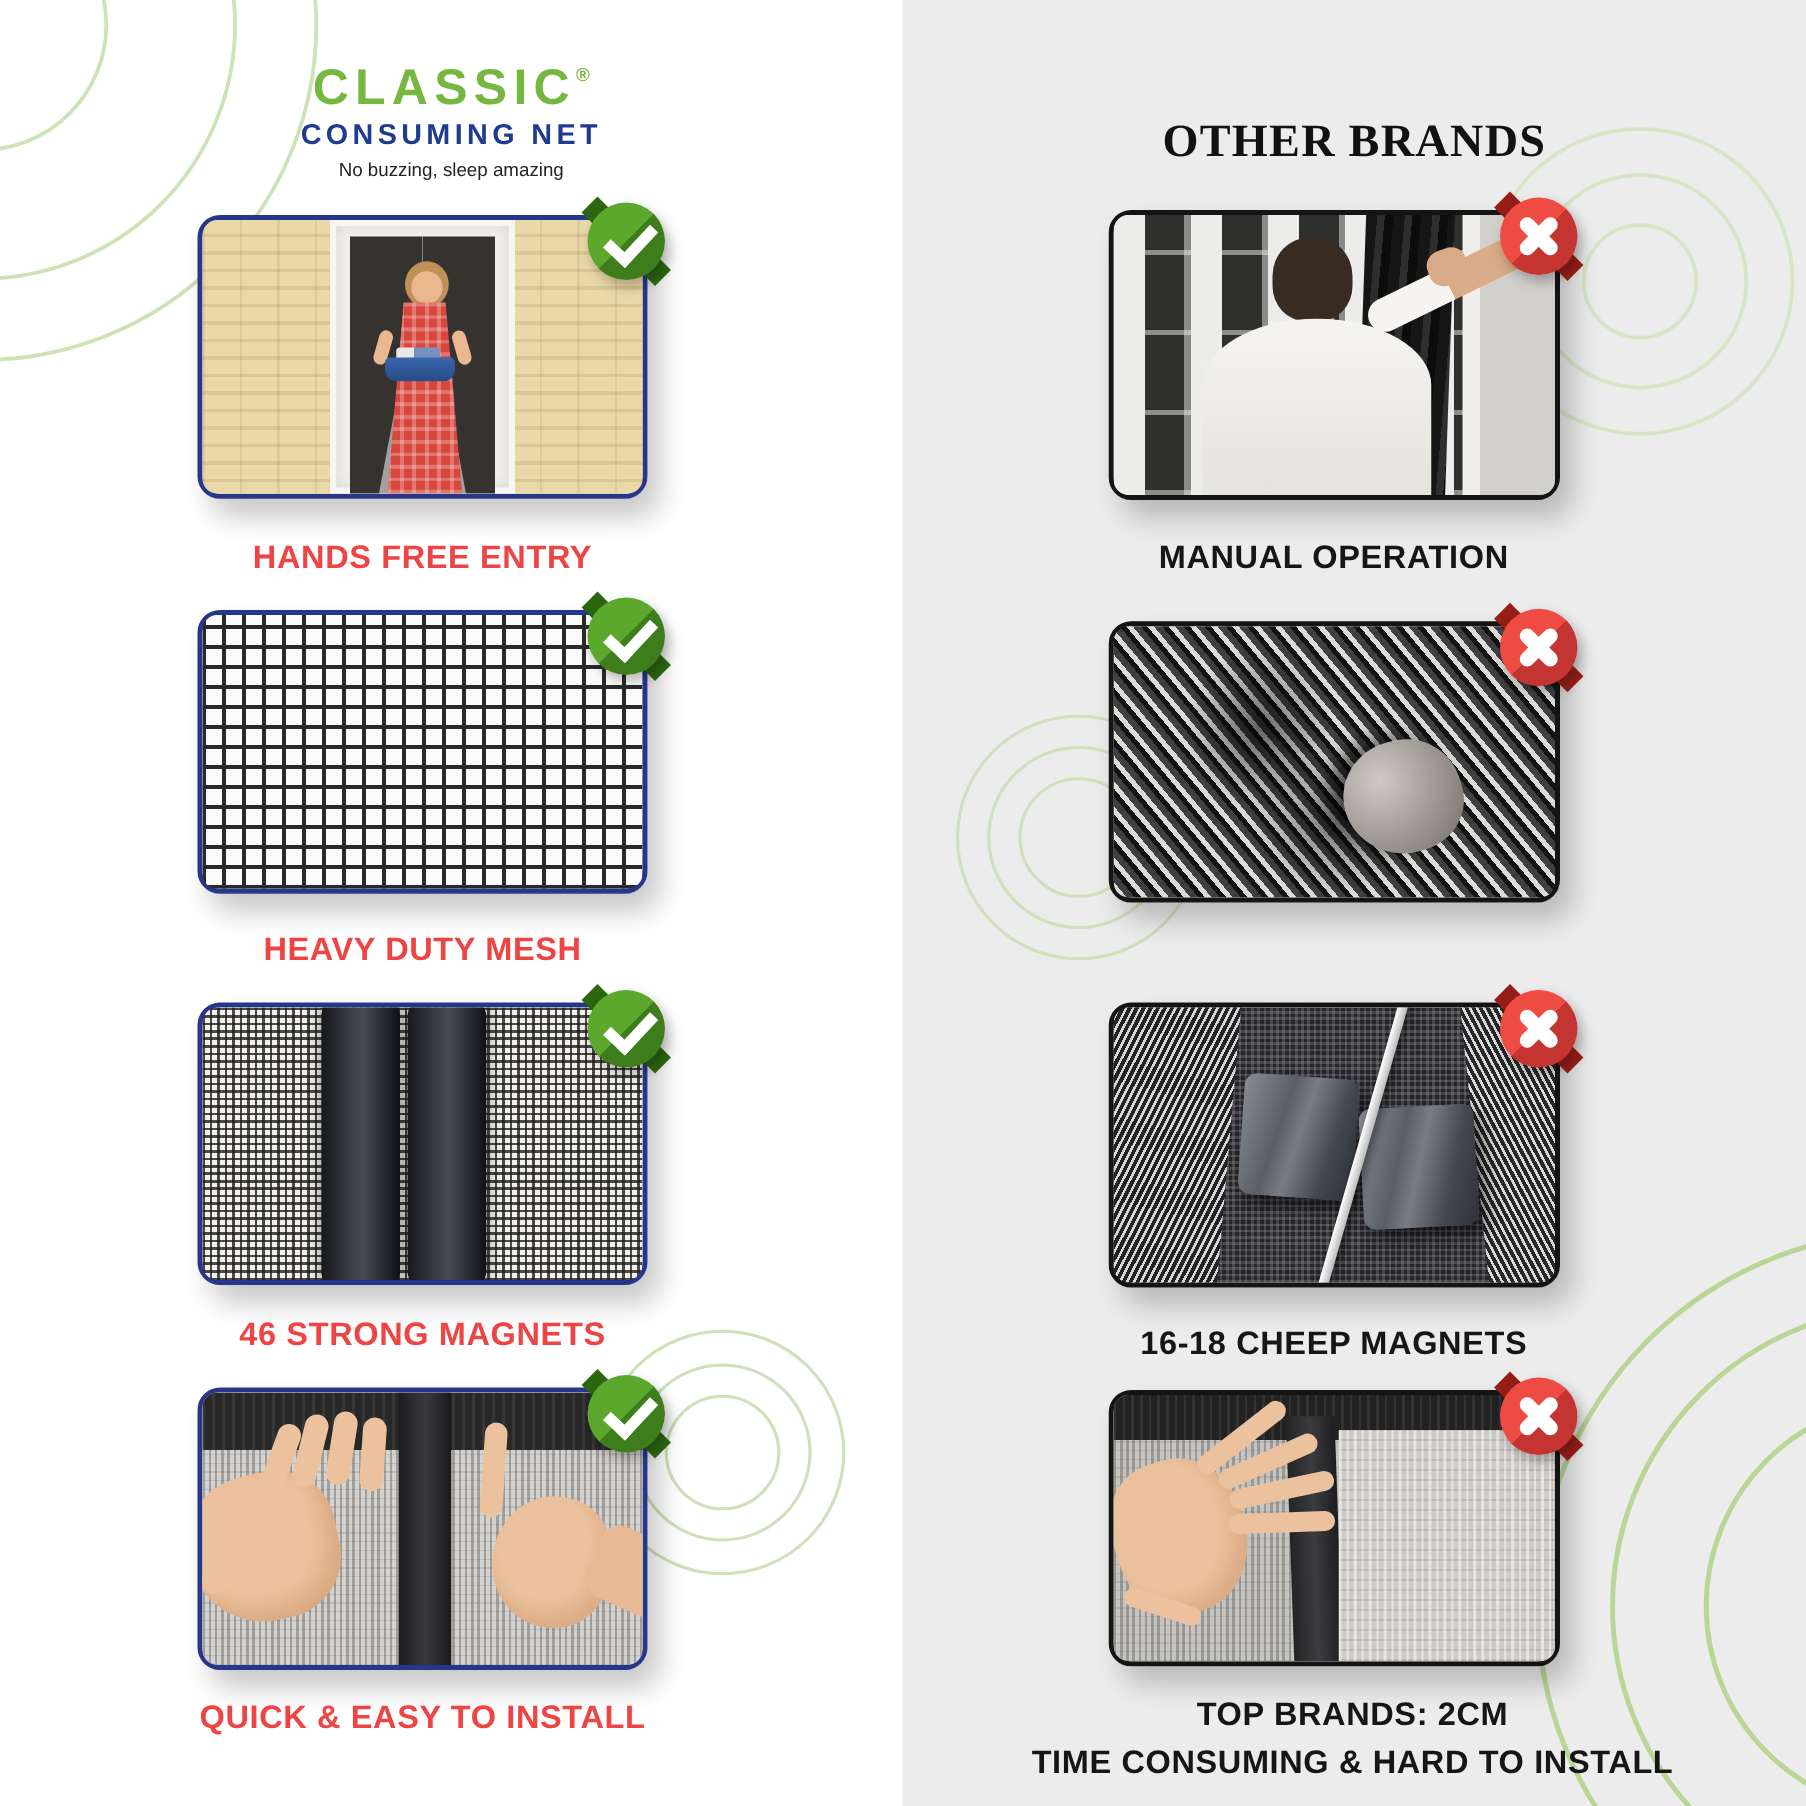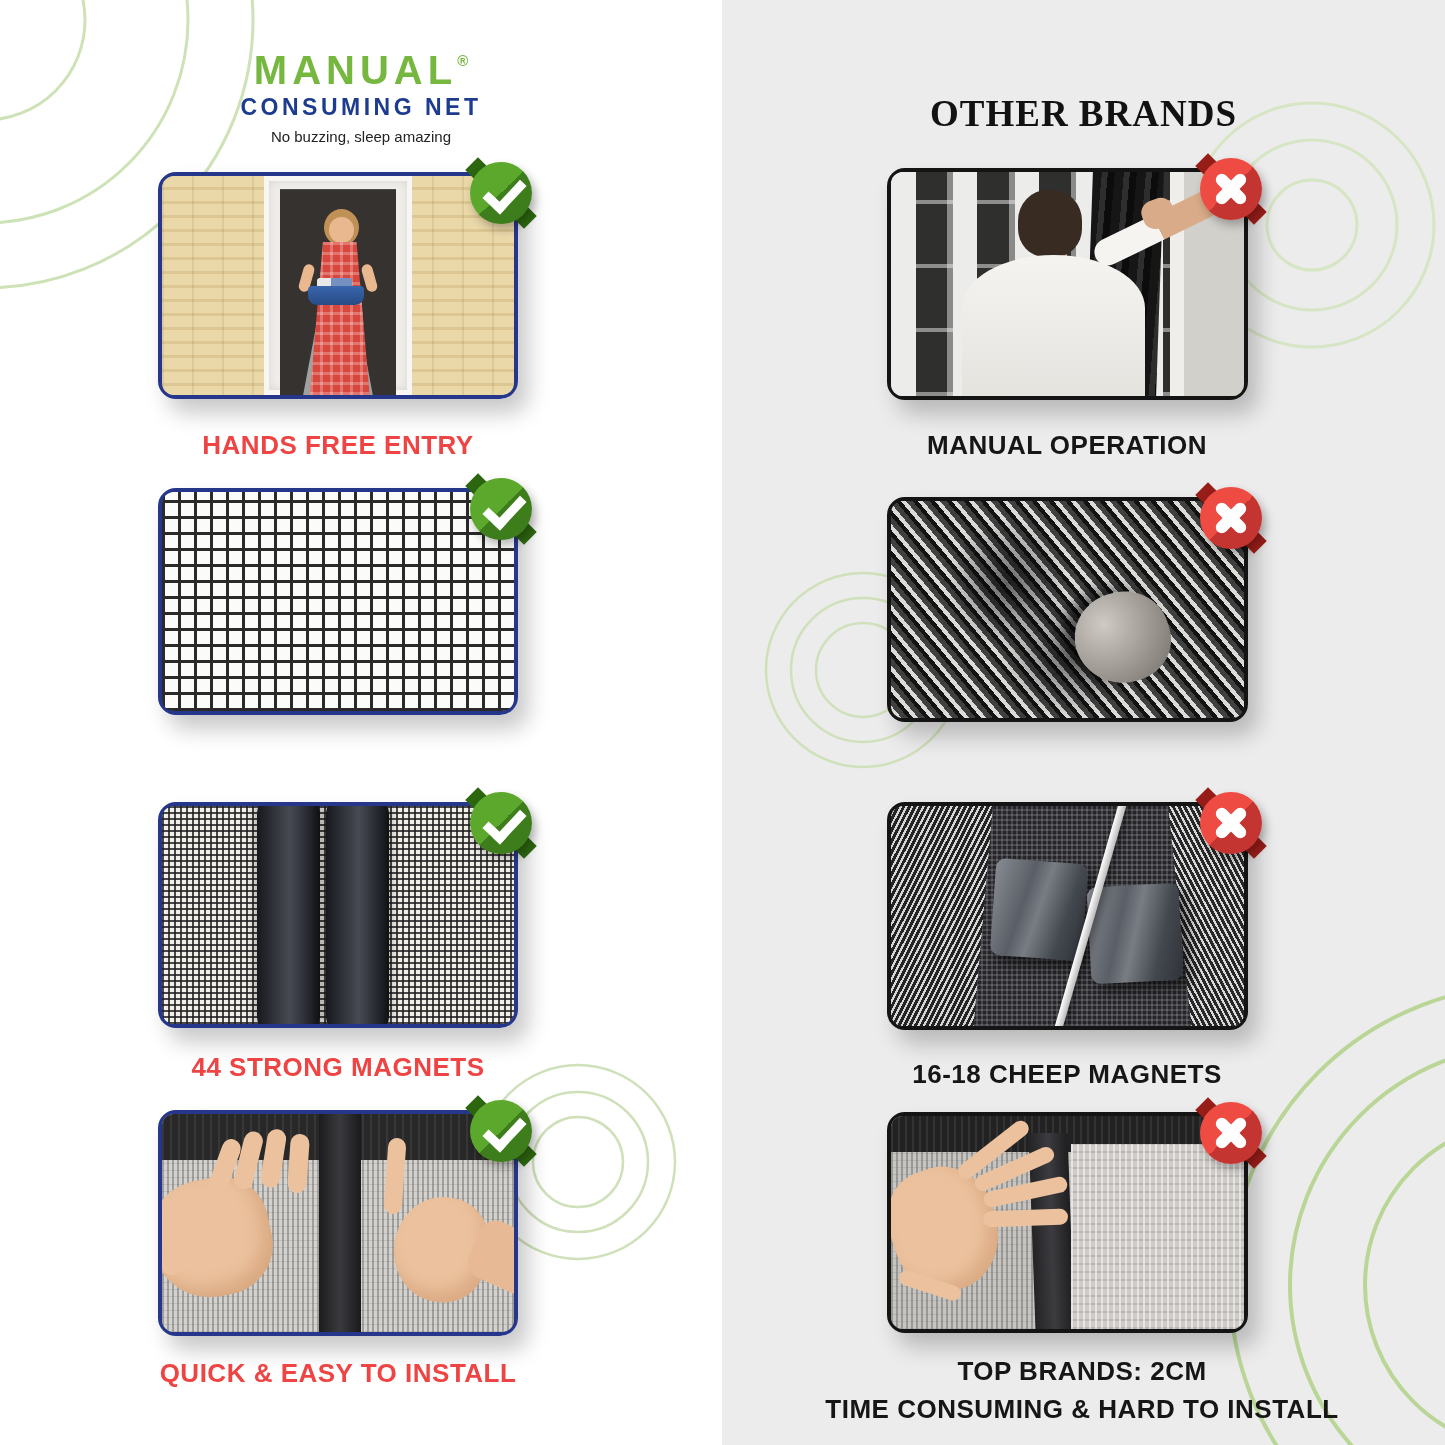--- a/index.html
+++ b/index.html
@@ -167,21 +167,21 @@
         <circle cx="578" cy="1162" r="97"></circle>
     </g>
     <g stroke="#b9d697" stroke-width="4">
       <circle cx="1530" cy="1285" r="165"></circle>
         <circle cx="1530" cy="1285" r="240"></circle>
         <circle cx="1530" cy="1285" r="300"></circle>
     </g>
   </svg>
 
   <header class="logo">
-    <div class="logo-name"><span>MANUAL</span><sup>®</sup></div>
+    <div class="logo-name"><span>CLASSIC</span><sup>®</sup></div>
     <div class="logo-product">CONSUMING NET</div>
     <div class="logo-tagline">No buzzing, sleep amazing</div>
   </header>
 
   <h2 class="rh">OTHER BRANDS</h2>
 
   <figure class="card lf lf1">
     <div class="ph ph1">
       <div class="seams"></div>
       <div class="frame"></div>
@@ -210,35 +210,39 @@
 
   <figure class="card lf lf2">
     <div class="ph ph2"></div>
     <div class="badge check">
       <i class="fold f1"></i>
         <i class="fold f2"></i>
         <span class="circle"></span>
         <span class="tick"></span>
     </div>
   </figure>
+  <div class="cap green c-lf2">
+    <div>HEAVY DUTY MESH</div>
+
+  </div>
 
   <figure class="card lf lf3">
     <div class="ph ph3">
       <div class="mag mg1"></div>
       <div class="mag mg2"></div>
     </div>
     <div class="badge check">
       <i class="fold f1"></i>
         <i class="fold f2"></i>
         <span class="circle"></span>
         <span class="tick"></span>
     </div>
   </figure>
   <div class="cap green c-lf3">
-    <div>44 STRONG MAGNETS</div>
+    <div>46 STRONG MAGNETS</div>
 
   </div>
 
   <figure class="card lf lf4">
     <div class="ph ph4">
       <div class="mesh"></div>
       <div class="topband"></div>
       <div class="vband"></div>
       <div class="skin palmL"></div>
       <div class="skin fng fl1"></div>

